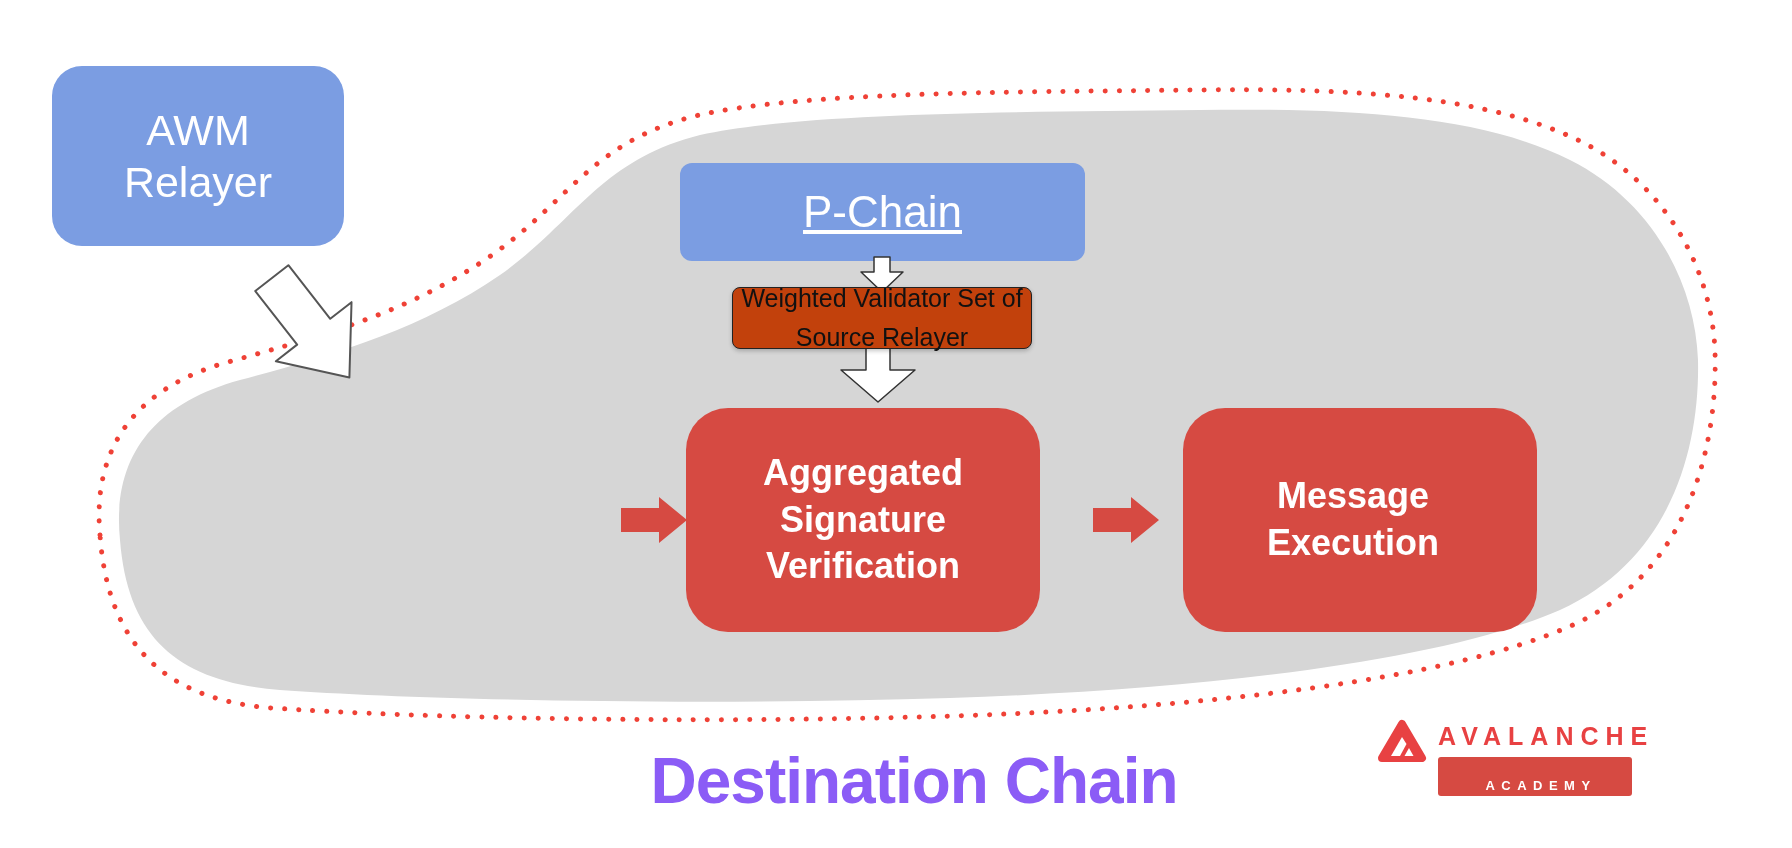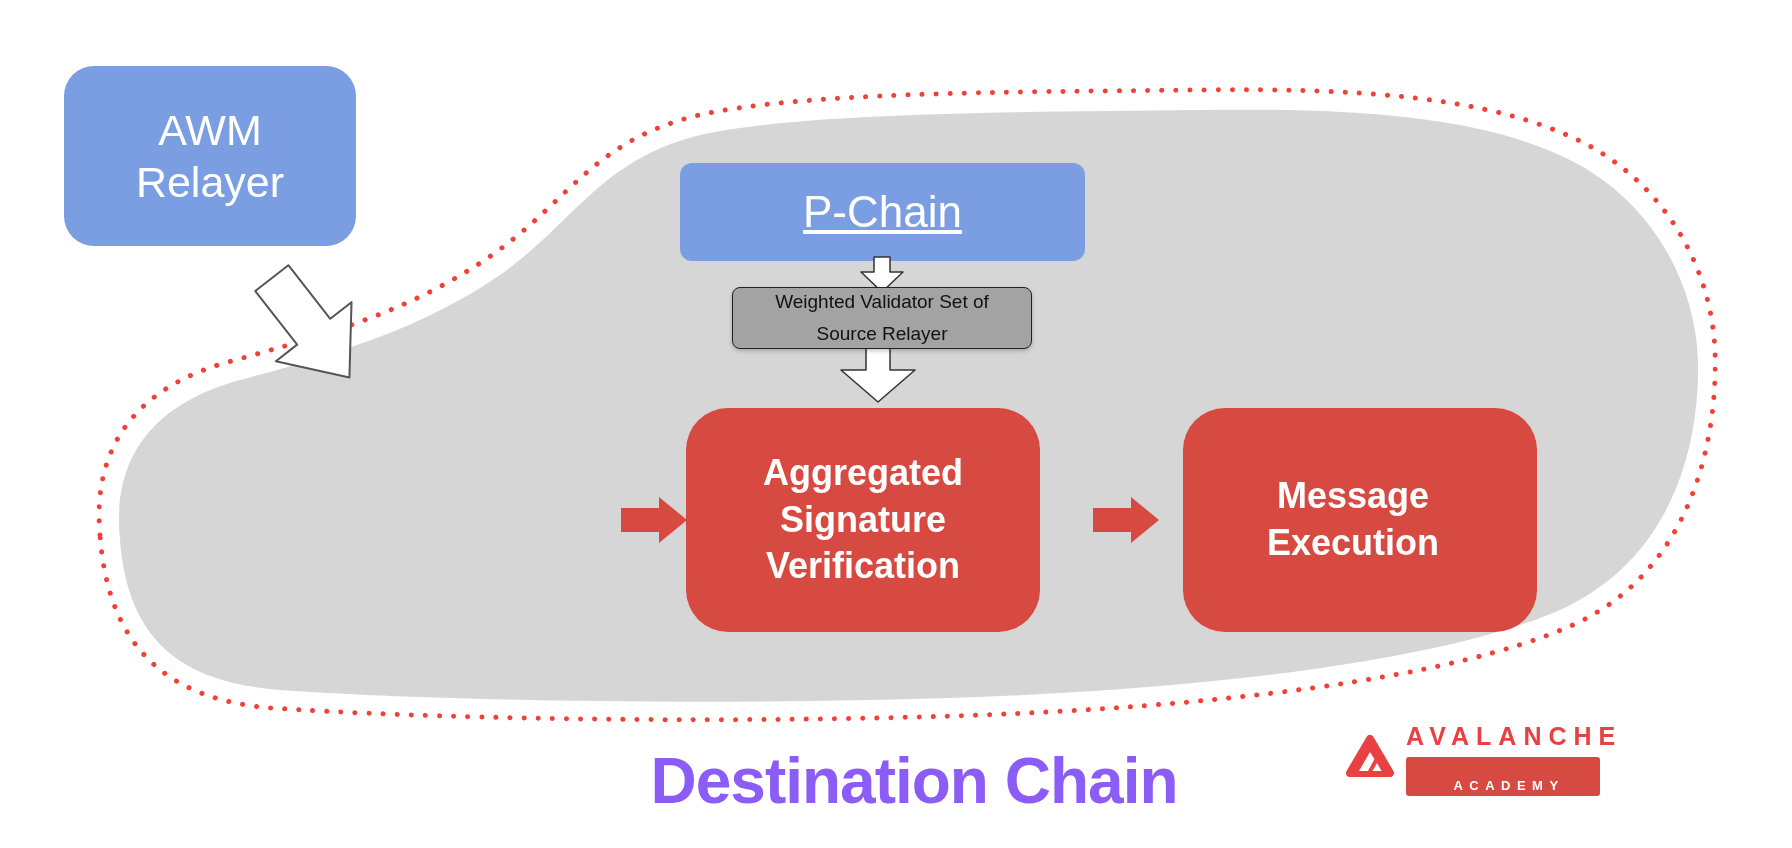--- a/index.html
+++ b/index.html
@@ -2,35 +2,35 @@
 <html><head>
 <meta charset="utf-8">
 <style>
   html,body{margin:0;padding:0;background:#ffffff;}
   body{font-family:"Liberation Sans","DejaVu Sans",sans-serif;}
   .canvas{position:relative;width:1792px;height:848px;background:#ffffff;overflow:hidden;}
   .bg-layer{position:absolute;left:0;top:0;width:1792px;height:848px;}
   svg{overflow:visible;}
 
   .blue-box{position:absolute;background:#7b9de2;color:#ffffff;display:flex;align-items:center;justify-content:center;text-align:center;}
-  .awm-box{left:52px;top:66px;width:292px;height:180px;border-radius:30px;font-size:43px;line-height:1.22;padding:0 50px;box-sizing:border-box;margin-left:12px;}
+  .awm-box{left:52px;top:66px;width:292px;height:180px;border-radius:30px;font-size:43px;line-height:1.22;padding:0 50px;box-sizing:border-box;}
   .pchain-box{left:680px;top:163px;width:405px;height:98px;border-radius:12px;font-size:44px;text-decoration:underline;}
 
-  .note-box{position:absolute;left:732px;top:287px;width:298px;height:60px;background:#a3a3a3;border:1.5px solid #222222;border-radius:8px;box-shadow:0 2px 4px rgba(0,0,0,.22);display:flex;flex-direction:column;align-items:center;justify-content:center;font-size:19px;line-height:1.26;color:#111111;text-align:center;z-index:3;gap:8px;}
+  .note-box{position:absolute;left:732px;top:287px;width:298px;height:60px;background:#c2410c;border:1.5px solid #222222;border-radius:8px;box-shadow:0 2px 4px rgba(0,0,0,.22);display:flex;flex-direction:column;align-items:center;justify-content:center;font-size:25px;line-height:1.26;color:#111111;text-align:center;z-index:3;gap:8px;}
 
   .red-box{position:absolute;top:408px;width:354px;height:224px;background:#d64a42;border-radius:42px;color:#ffffff;font-weight:bold;font-size:36px;line-height:1.3;display:flex;align-items:center;justify-content:center;text-align:center;padding:0 20px;box-sizing:border-box;z-index:2;}
   .red-box.b1{left:246px;}
   .red-box.b2{left:686px;}
   .red-box.b3{left:1183px;padding-left:6px;}
 
   .arrow{position:absolute;z-index:2;}
 
   .dest-label{position:absolute;left:414px;top:744px;width:1000px;text-align:center;font-size:64px;font-weight:800;letter-spacing:-1px;color:#8b5cf6;z-index:4;}
 
-  .brand{position:absolute;left:1346px;top:718px;display:flex;align-items:center;z-index:4;}
+  .brand{position:absolute;left:1378px;top:718px;display:flex;align-items:flex-start;z-index:4;}
   .brand-text{margin-left:12px;display:flex;flex-direction:column;align-items:flex-start;}
   .brand-name{color:#e84142;font-size:25px;font-weight:600;letter-spacing:7px;line-height:1;margin-top:6px;white-space:nowrap;}
   .brand-badge{margin-top:8px;background:#d64a42;color:#ffffff;font-size:13px;font-weight:700;letter-spacing:6.5px;line-height:1;padding:22px 0 4px 12px;border-radius:3px;width:194px;box-sizing:border-box;text-align:center;}
 </style>
 </head>
 <body>
 
 <div class="canvas">
 
   <svg class="bg-layer" viewBox="0 0 1792 848" width="1792" height="848">

